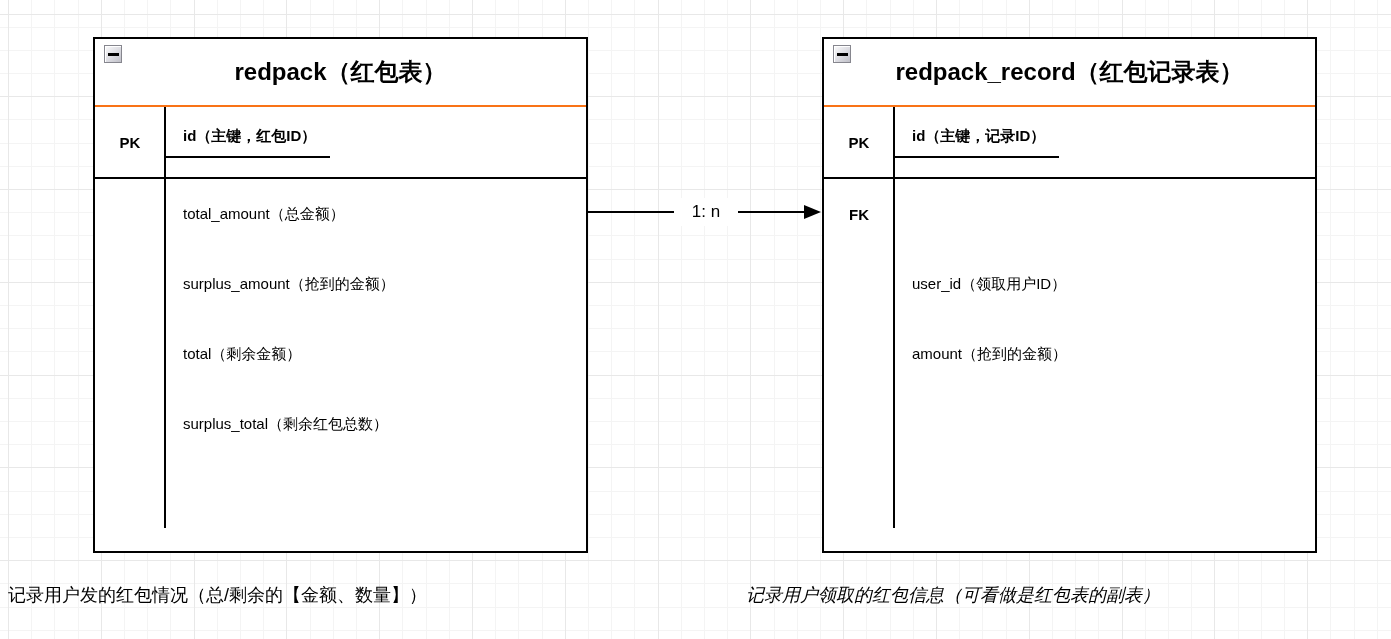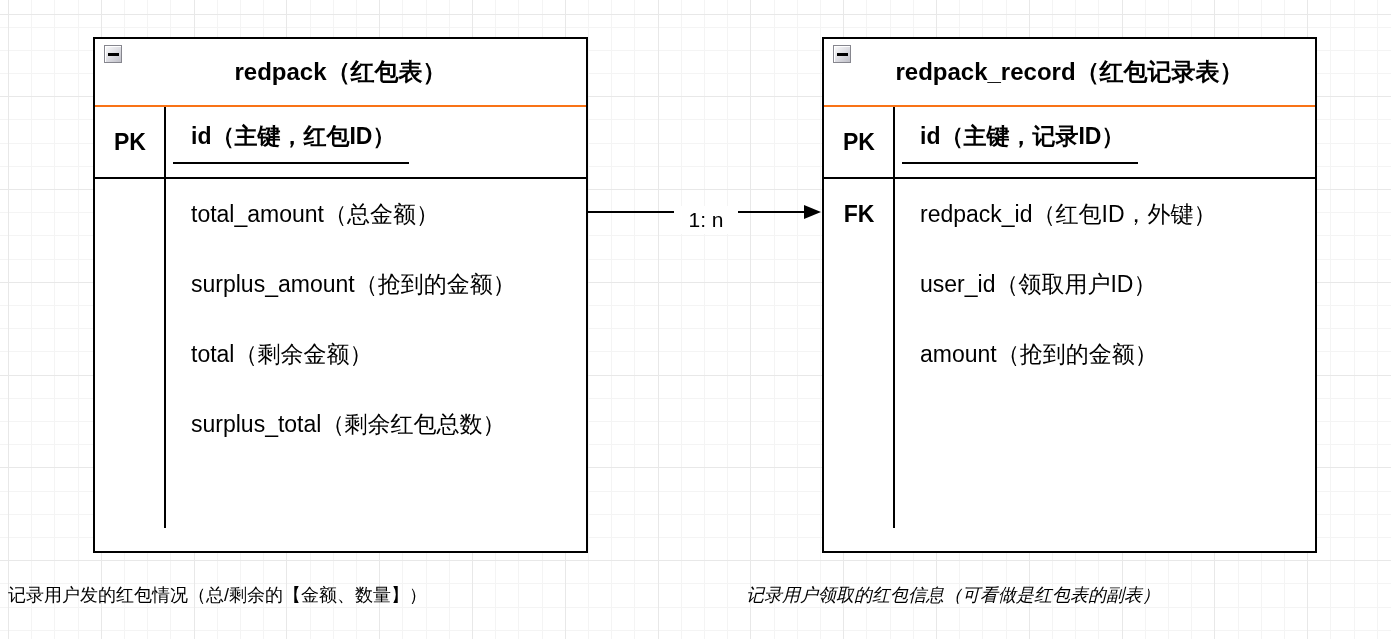--- a/index.html
+++ b/index.html
@@ -49,21 +49,21 @@
     display:flex; align-items:center; justify-content:center;
     cursor:pointer;
   }
   .collapse-btn .minus-bar { width:11px; height:3px; background:#000; }
 
   .er-body { position:relative; height:444px; }
   .col-divider {
     position:absolute; left:69px; top:0;
     width:2px; height:421px; background:#000;
   }
-  .er-row { display:flex; align-items:center; height:70px; font-size:23px;gap:8px; }
+  .er-row { display:flex; align-items:center; height:70px; font-size:15px; }
   .er-row.keyrow {
     height:72px; box-sizing:border-box;
     border-bottom:2px solid #000;
   }
   .key-cell {
     flex:0 0 70px; text-align:center;
     font-weight:700;
   }
   .label-cell { padding-left:18px; white-space:nowrap; }
   .label-cell.u {
@@ -81,21 +81,21 @@
     position:absolute; left:804px; top:205px;
     width:0; height:0;
     border-top:7px solid transparent;
     border-bottom:7px solid transparent;
     border-left:17px solid #000;
   }
   .edge-label {
     position:absolute; left:674px; top:198px;
     min-width:64px; text-align:center;
     background:#fff;
-    font-size:21px; line-height:28px;margin-top:8px;
+    font-size:17px; line-height:28px;
   }
 
   
   .caption {
     position:absolute; top:579px;
     font-size:18px; line-height:32px;
     white-space:nowrap;
   }
   #caption-left  { left:8px; }
   #caption-right { left:746px;font-style:italic; }
@@ -145,21 +145,20 @@
       <span>redpack_record（红包记录表）</span>
     </div>
     <div class="er-body">
       <div class="col-divider"></div>
       <div class="er-row keyrow">
         <span class="key-cell">PK</span>
         <span class="label-cell u">id（主键，记录ID）</span>
       </div>
       <div class="er-row">
         <span class="key-cell">FK</span>
-        <span class="label-cell">redpack_id（红包ID，外键）</span>
       </div>
       <div class="er-row">
         <span class="key-cell"></span>
         <span class="label-cell">user_id（领取用户ID）</span>
       </div>
       <div class="er-row">
         <span class="key-cell"></span>
         <span class="label-cell">amount（抢到的金额）</span>
       </div>
     </div>

